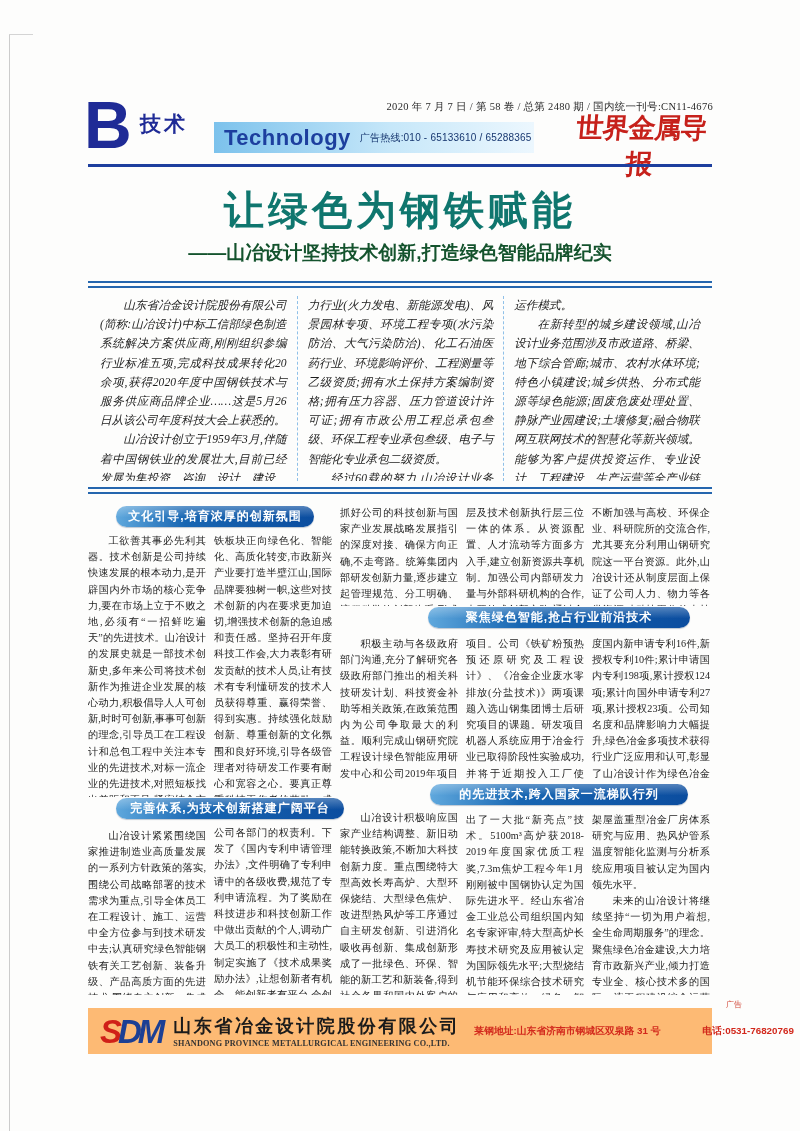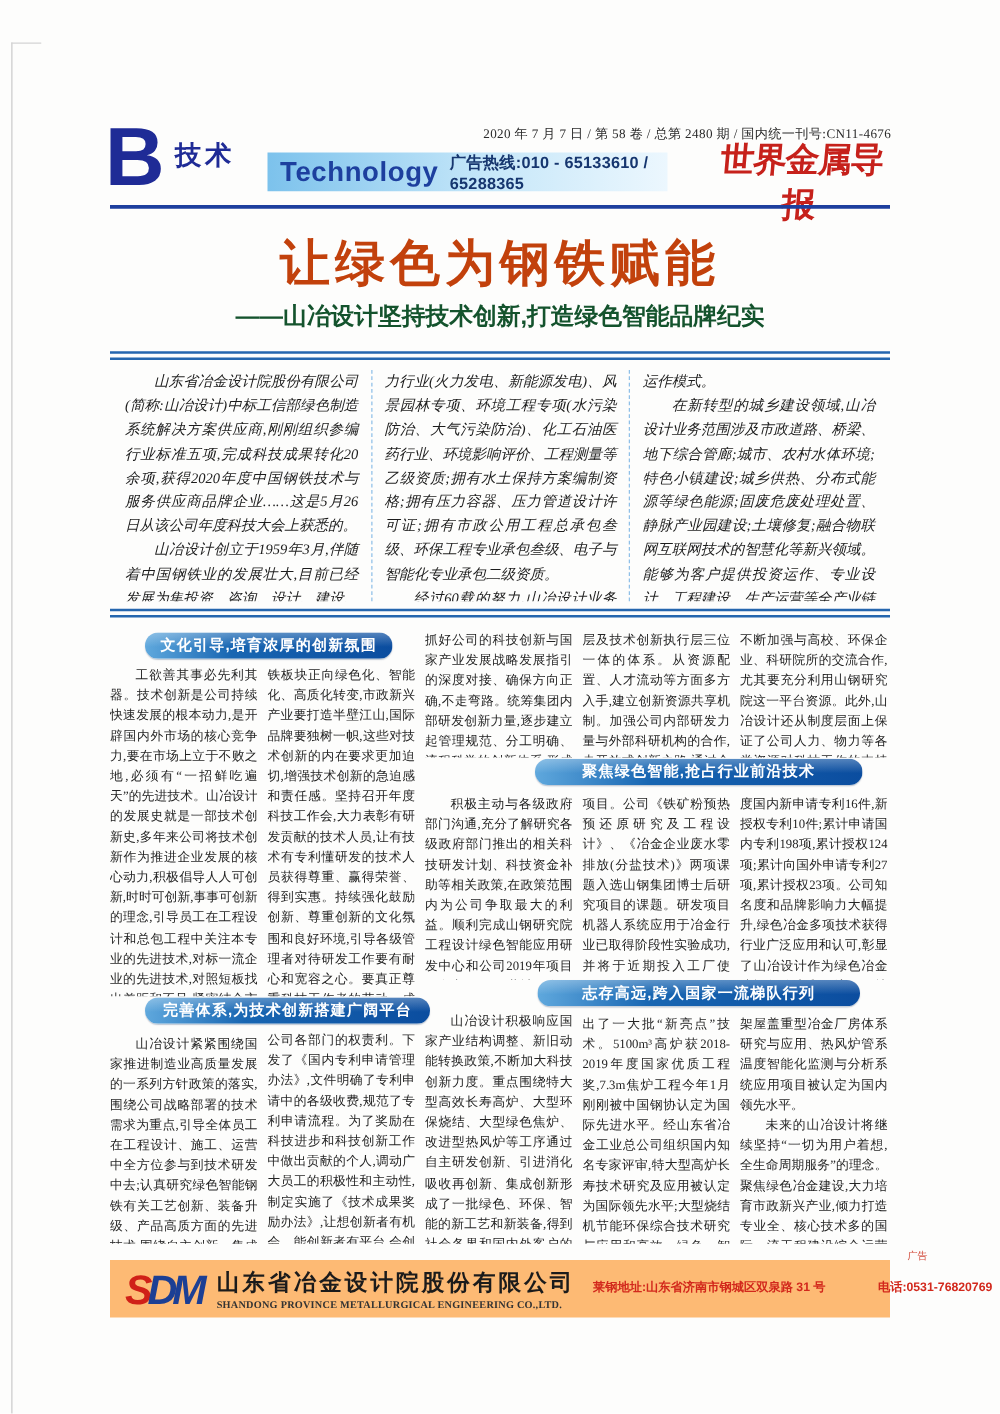--- a/index.html
+++ b/index.html
@@ -12,31 +12,31 @@
   
   .b-letter{position:absolute;left:84px;top:94px;font-family:"Liberation Sans",sans-serif;
             font-weight:900;font-size:66px;line-height:62px;color:#1f2b96;}
   .section-cn{position:absolute;left:140px;top:110px;font-family:"Liberation Sans",sans-serif;
             font-weight:900;font-size:21px;color:#1f2b96;letter-spacing:3px;}
   .tech-bar{position:absolute;left:214px;top:122px;width:320px;height:31px;
             background:linear-gradient(90deg,#7cc2ec 0%,#c6e7f9 55%,#ecf7fe 100%);
             display:flex;align-items:center;padding-left:10px;box-sizing:border-box;}
   .tech-en{font-family:"Liberation Sans",sans-serif;font-weight:bold;font-size:22px;
             color:#1d3f9e;letter-spacing:.5px;}
-  .hotline{margin-left:9px;font-family:"Liberation Sans",sans-serif;font-weight:bold;
-            font-size:13px;color:#16366f;letter-spacing:.2px;}
+  .hotline{margin-left:9px;font-family:"Liberation Sans",sans-serif;font-weight:normal;
+            font-size:10px;color:#16366f;letter-spacing:.2px;}
   .dateline{position:absolute;right:87px;top:100px;font-size:10.5px;color:#2a2a2a;letter-spacing:.3px;}
   .masthead-red{position:absolute;left:566px;top:110px;width:148px;text-align:center;
             font-size:27px;font-weight:900;color:#c6211b;letter-spacing:-1px;
             transform:skewX(-5deg);font-family:"Liberation Serif",serif;}
   .header-rule{position:absolute;left:88px;top:164px;width:624px;height:3px;background:#1d3f9e;}
 
   
   .title{position:absolute;left:0;top:183px;width:100%;text-align:center;font-weight:900;
-         font-size:40px;letter-spacing:4px;color:#c2410c;}
+         font-size:40px;letter-spacing:4px;color:#0f766e;}
   .subtitle{position:absolute;left:0;top:240px;width:100%;text-align:center;
          font-family:"Liberation Sans",sans-serif;font-weight:bold;font-size:19px;color:#14532d;}
 
   
   .intro{position:absolute;left:88px;top:281px;width:624px;height:213px;}
   .r2{position:absolute;left:0;right:0;height:3px;border-top:2px solid #2566ae;border-bottom:2px solid #2566ae;}
   .r2.top{top:0}.r2.bot{bottom:0}
   .intro-cols{position:absolute;top:15px;bottom:13px;left:2px;right:2px;display:flex;}
   .intro-col{width:33.33%;box-sizing:border-box;padding:0 10px;font-style:italic;
          font-size:11.6px;line-height:19.2px;text-align:justify;color:#1c1c1c;overflow:hidden;}
@@ -132,21 +132,21 @@
 
       </div>
     </div>
   </div>
 
   <div class="bodygrid">
 
     <div class="pill h1">文化引导,培育浓厚的创新氛围</div>
     <div class="pill h2">完善体系,为技术创新搭建广阔平台</div>
     <div class="pill h3">聚焦绿色智能,抢占行业前沿技术</div>
-    <div class="pill h4">志存高远,跨入国家一流梯队行列</div>
+    <div class="pill h4">的先进技术,跨入国家一流梯队行列</div>
 
     <div class="bcol c1t">
       <p>工欲善其事必先利其器。技术创新是公司持续快速发展的根本动力,是开辟国内外市场的核心竞争力,要在市场上立于不败之地,必须有“一招鲜吃遍天”的先进技术。山冶设计的发展史就是一部技术创新史,多年来公司将技术创新作为推进企业发展的核心动力,积极倡导人人可创新,时时可创新,事事可创新的理念,引导员工在工程设计和总包工程中关注本专业的先进技术,对标一流企业的先进技术,对照短板找出差距和不足,紧密结合市场需求和工程建设实际制定阶段性研发方案。</p>
 
     </div>
     <div class="bcol c2t">
       <p class="cont">铁板块正向绿色化、智能化、高质化转变,市政新兴产业要打造半壁江山,国际品牌要独树一帜,这些对技术创新的内在要求更加迫切,增强技术创新的急迫感和责任感。坚持召开年度科技工作会,大力表彰有研发贡献的技术人员,让有技术有专利懂研发的技术人员获得尊重、赢得荣誉、得到实惠。持续强化鼓励创新、尊重创新的文化氛围和良好环境,引导各级管理者对待研发工作要有耐心和宽容之心。要真正尊重科技工作者的劳动、成果,重视科技工作者的意见、建议,关注科技工作者的生活,在全公司形成尊重劳动、尊重知识、尊重创造、尊重人才的良好文化氛围。</p>
     </div>
     <div class="bcol c1b">
       <p>山冶设计紧紧围绕国家推进制造业高质量发展的一系列方针政策的落实,围绕公司战略部署的技术需求为重点,引导全体员工在工程设计、施工、运营中全方位参与到技术研发中去;认真研究绿色智能钢铁有关工艺创新、装备升级、产品高质方面的先进技术;围绕自主创新、集成创新和引进消化吸收再创新工作,制定了一系列管理制度和办法,明确了</p>

